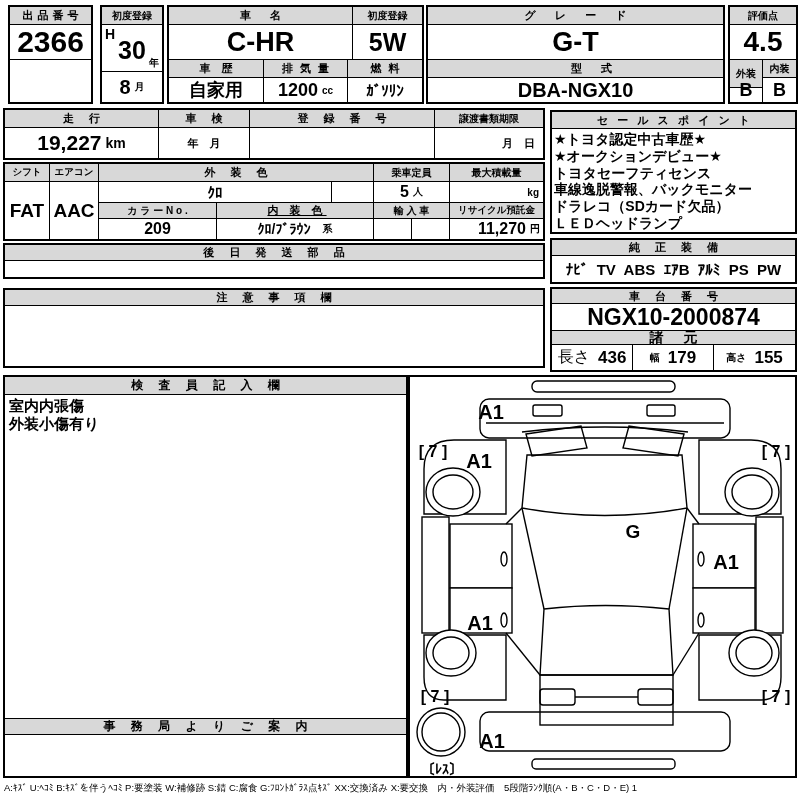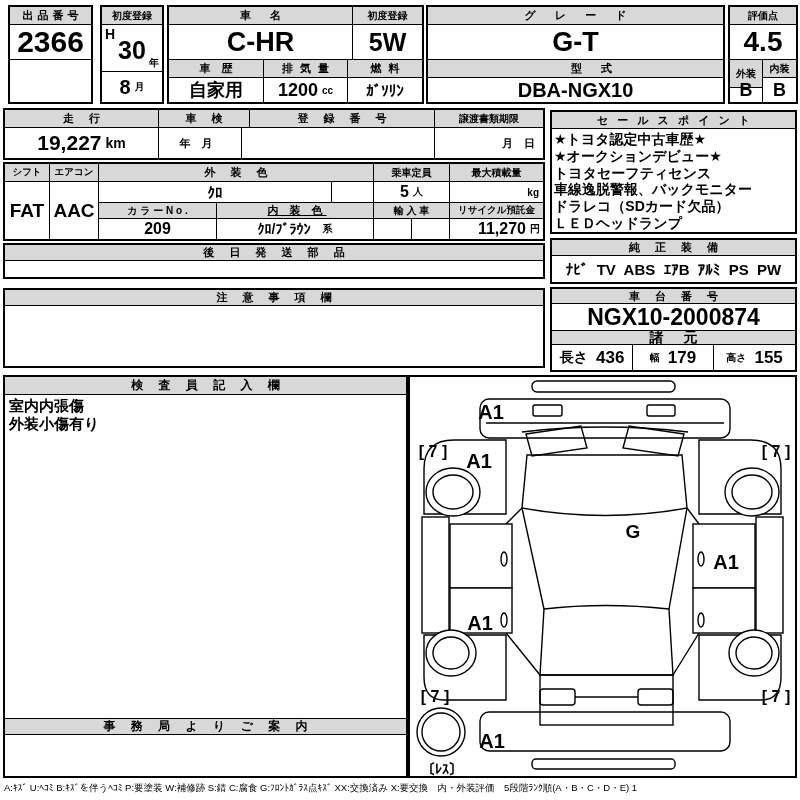--- a/index.html
+++ b/index.html
@@ -77,21 +77,21 @@
 
   <div class="box" style="left:3px;top:108px;width:542px;height:52px;">
     <div class="cell hdr bb br ls6" style="left:0;top:0;width:154px;height:18px;">走 行</div>
     <div class="cell hdr bb br ls6" style="left:154px;top:0;width:91px;height:18px;">車 検</div>
     <div class="cell hdr bb br ls6" style="left:245px;top:0;width:185px;height:18px;">登 録 番 号</div>
     <div class="cell hdr bb" style="left:430px;top:0;width:108px;height:18px;font-size:10px;">譲渡書類期限</div>
     <div class="cell br" style="left:0;top:18px;width:154px;height:30px;">
       <span class="big" style="font-size:21px;">19,227</span>
       <span class="unit" style="font-size:14px;">km</span>
     </div>
-    <div class="cell br big" style="left:146px;top:18px;width:91px;height:30px;font-size:11px;">年　月</div>
+    <div class="cell br big" style="left:154px;top:18px;width:91px;height:30px;font-size:11px;">年　月</div>
     <div class="cell br" style="left:245px;top:18px;width:185px;height:30px;"></div>
     <div class="cell big" style="left:430px;top:18px;width:108px;height:30px;font-size:11px;justify-content:flex-end;padding-right:8px;">月　日</div>
   </div>
 
   <div class="box" style="left:3px;top:162px;width:542px;height:79px;">
     <div class="cell hdr bb br" style="left:0;top:0;width:45px;height:18px;font-size:9.5px;">シフト</div>
     <div class="cell hdr bb br" style="left:45px;top:0;width:49px;height:18px;font-size:9.5px;">エアコン</div>
     <div class="cell br big" style="left:0;top:18px;width:45px;height:57px;font-size:19px;">FAT</div>
     <div class="cell br big" style="left:45px;top:18px;width:49px;height:57px;font-size:19px;">AAC</div>
     <div class="cell hdr bb br ls6" style="left:94px;top:0;width:275px;height:18px;">外 装 色</div>
@@ -148,21 +148,21 @@
   <div class="box" style="left:3px;top:288px;width:542px;height:80px;">
     <div class="cell hdr bb ls6" style="left:0;top:0;width:538px;height:16px;">注 意 事 項 欄</div>
     <div class="cell" style="left:0;top:16px;width:538px;height:60px;"></div>
   </div>
 
   <div class="box" style="left:550px;top:287px;width:247px;height:85px;">
     <div class="cell hdr bb ls6" style="left:0;top:0;width:243px;height:15px;">車 台 番 号</div>
     <div class="cell bb big" style="left:0;top:15px;width:243px;height:27px;font-size:23px;">NGX10-2000874</div>
     <div class="cell hdr bb ls8" style="left:0;top:42px;width:243px;height:14px;font-size:14px;">諸 元</div>
     <div class="cell br" style="left:0;top:56px;width:81px;height:25px;">
-      <span style="font-size:14px;font-weight:bold;">長さ</span>
+      <span style="font-size:16px;font-weight:normal;">長さ</span>
       <span class="big" style="font-size:17px;margin-left:8px;">436</span>
     </div>
     <div class="cell br" style="left:81px;top:56px;width:81px;height:25px;">
       <span style="font-size:10px;font-weight:bold;">幅</span>
       <span class="big" style="font-size:17px;margin-left:8px;">179</span>
     </div>
     <div class="cell" style="left:162px;top:56px;width:81px;height:25px;">
       <span style="font-size:10px;font-weight:bold;">高さ</span>
       <span class="big" style="font-size:17px;margin-left:8px;">155</span>
     </div>

